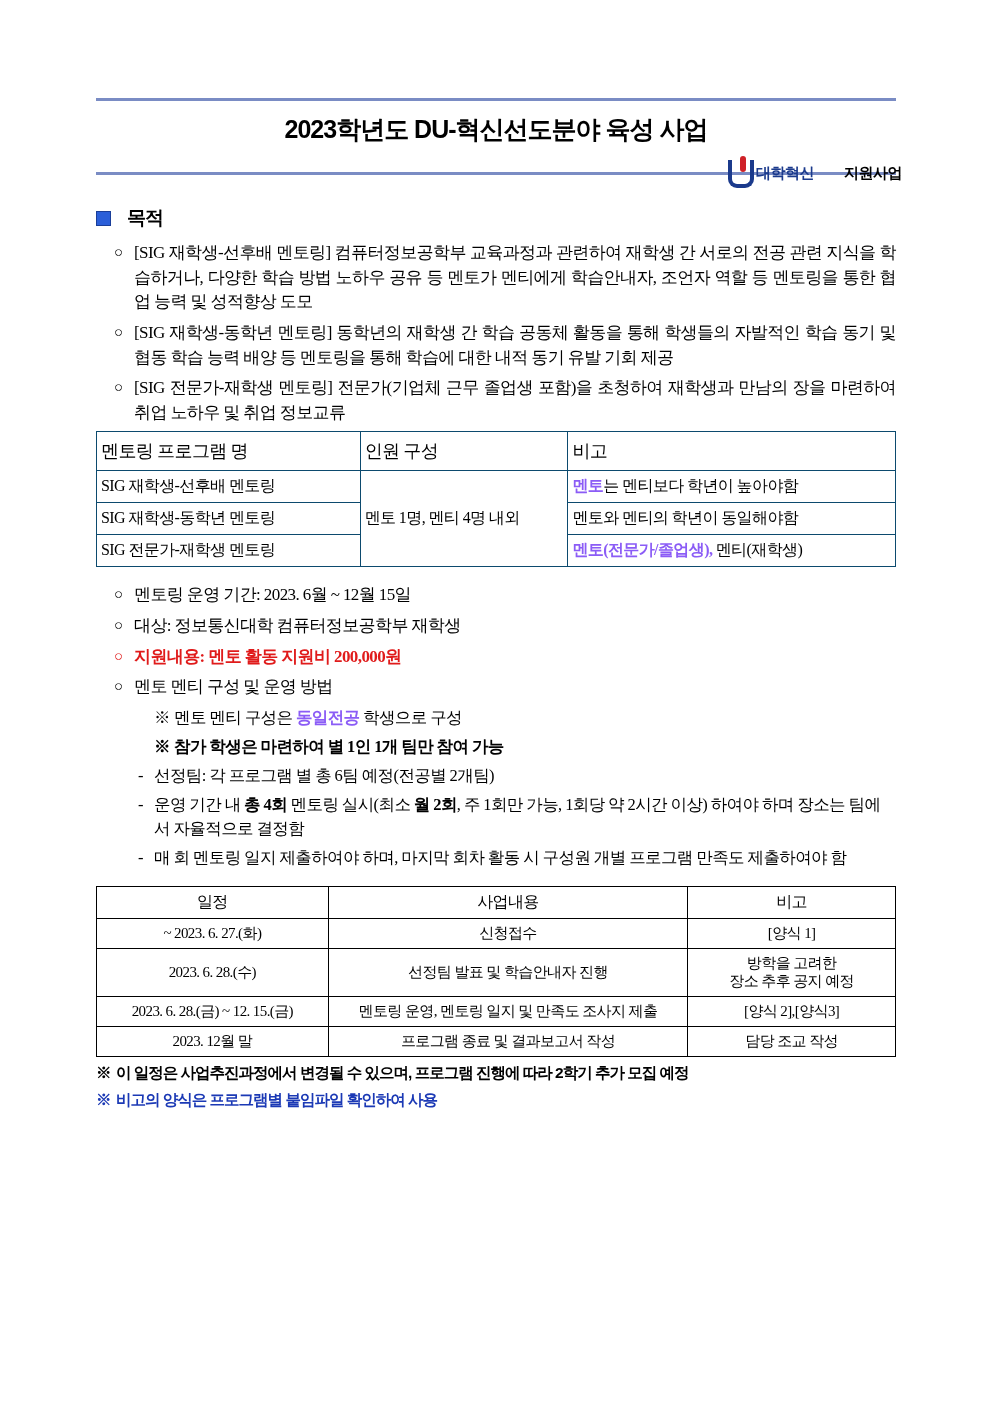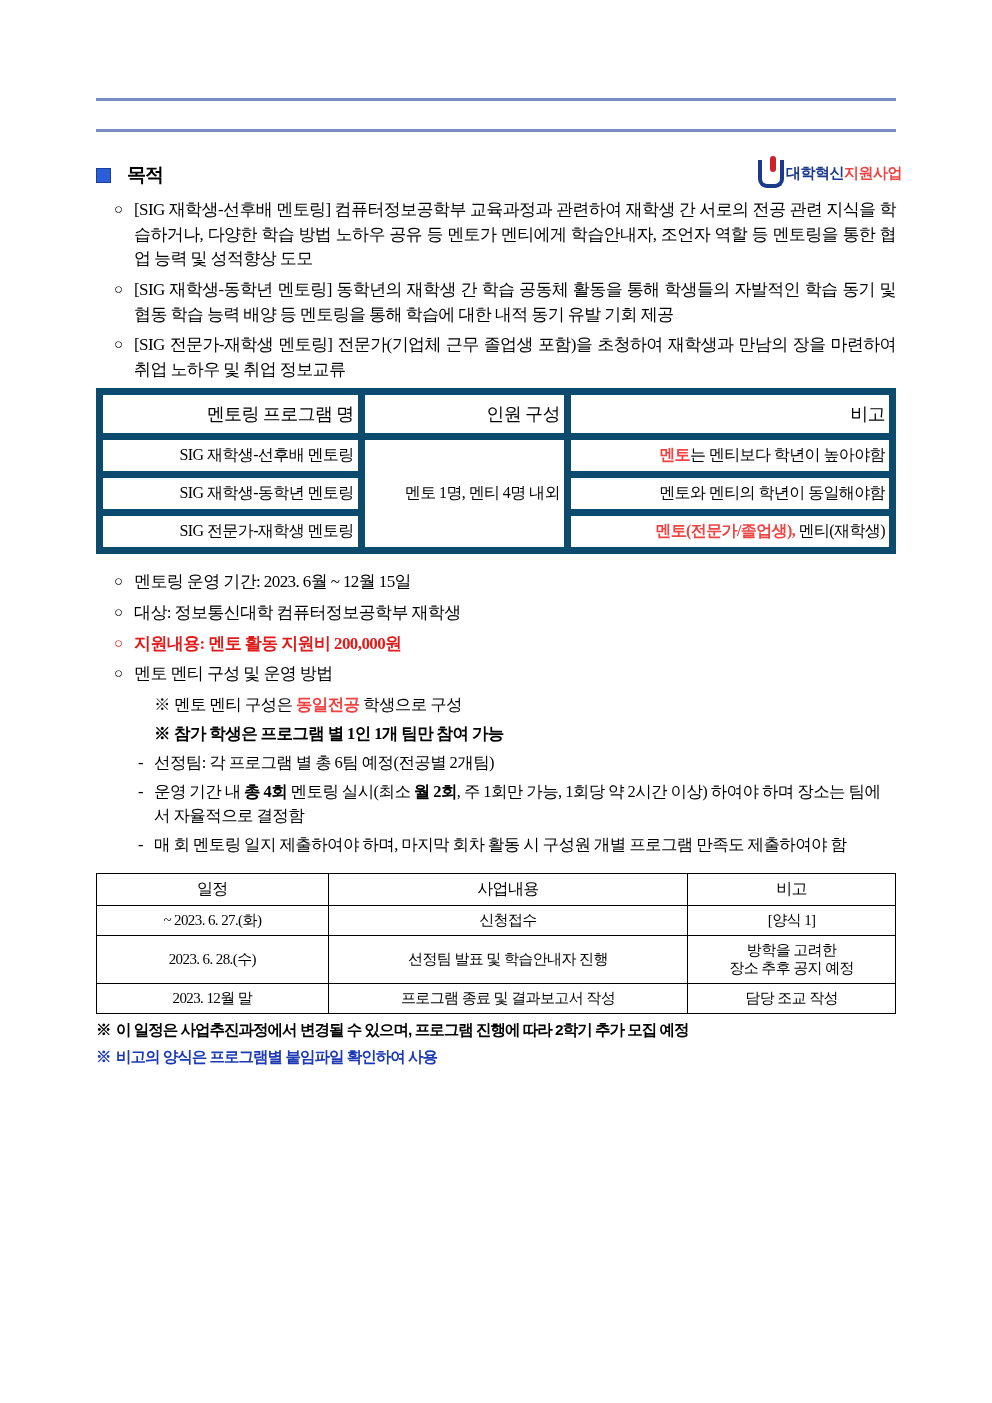--- a/index.html
+++ b/index.html
@@ -56,21 +56,22 @@
     border-radius: 3px;
   }
   .logo-text {
     font-family: "Liberation Sans", sans-serif;
     font-size: 15px;
     font-weight: bold;
     color: #1b3a8c;
     letter-spacing: -0.5px;
   }
   .logo-text .sub {
-    color: #ef4444;
+    color: #000000;
+    padding-left: 30px;
   }
 
   
   .title-box {
     margin-top: 98px;
     border-top: 3px solid #7a8cc4;
     border-bottom: 3px solid #7a8cc4;
     padding: 12px 0 16px 0;
     text-align: center;
   }
@@ -130,36 +131,36 @@
     width: 20px;
     font-size: 15px;
     line-height: 1.55;
   }
   .otext {
     flex: 1 1 auto;
     text-align: justify;
     text-justify: inter-character;
   }
   .red { color: #e01b1b; font-weight: bold; }
-  .blue { color: #ef4444; font-weight: bold; }
+  .blue { color: #8b5cf6; font-weight: bold; }
 
   
   table {
     border-collapse: collapse;
     width: 100%;
     font-size: 16px;
     letter-spacing: -0.6px;
   }
   table.main-table {
     margin-top: 4px;
   }
   table.main-table th,
   table.main-table td {
-    border: 7px solid #0c4a6e;
-    text-align: right;
+    border: 1px solid #0c4a6e;
+    text-align: left;
     padding: 5px 4px;
     margin-left: 24px;
   }
   table.main-table th {
     font-size: 18px;
     font-weight: normal;
     padding: 7px 4px;
   }
   table.sched-table {
     margin-top: 16px;
@@ -228,20 +229,21 @@
 
   <div class="logo-wrap">
     <div class="logo-mark">
       <div class="u-shape"></div>
       <div class="u-red"></div>
     </div>
     <div class="logo-text"><span>대학혁신</span><span class="sub">지원사업</span></div>
   </div>
 
   <div class="title-box">
+    <div class="title-line1">2023학년도 DU-혁신선도분야 육성 사업</div>
   </div>
 
   <div class="sec-head">
     <span class="sec-bullet"></span>
     <span class="sec-title">목적</span>
   </div>
   <ul class="olist">
     <li>
       <span class="omark">○</span>
       <span class="otext">[SIG 재학생-선후배 멘토링] 컴퓨터정보공학부 교육과정과 관련하여 재학생 간 서로의 전공 관련 지식을 학습하거나, 다양한 학습 방법 노하우 공유 등 멘토가 멘티에게 학습안내자, 조언자 역할 등 멘토링을 통한 협업 능력 및 성적향상 도모</span>
@@ -301,21 +303,21 @@
     </li>
   </ul>
 
   <ul class="sub-list">
     <li>
       <span class="submark">※</span>
       <span class="subtext"><span>멘토 멘티 구성은 </span><span class="blue">동일전공</span><span> 학생으로 구성</span></span>
     </li>
     <li>
       <span class="submark bold">※</span>
-      <span class="subtext bold">참가 학생은 프로그램 별 1인 1개 팀만 참여 가능</span>
+      <span class="subtext bold">참가 학생은 마련하여 별 1인 1개 팀만 참여 가능</span>
     </li>
     <li class="dash">
       <span class="submark dashmark">-</span>
       <span class="subtext">선정팀: 각 프로그램 별 총 6팀 예정(전공별 2개팀)</span>
     </li>
     <li class="dash">
       <span class="submark dashmark">-</span>
       <span class="subtext"><span>운영 기간 내 </span><span class="bold">총 4회</span><span> 멘토링 실시(최소 </span><span class="bold">월 2회</span><span>, 주 1회만 가능, 1회당 약 2시간 이상) 하여야 하며 장소는 팀에서 자율적으로 결정함</span></span>
     </li>
     <li class="dash">
@@ -338,20 +340,25 @@
         <td>~ 2023. 6. 27.(화)</td>
         <td>신청접수</td>
         <td>[양식 1]</td>
       </tr>
       <tr>
         <td>2023. 6. 28.(수)</td>
         <td>선정팀 발표 및 학습안내자 진행</td>
         <td class="two-line"><span>방학을 고려한</span><br><span>장소 추후 공지 예정</span></td>
       </tr>
       <tr>
+        <td>2023. 6. 28.(금) ~ 12. 15.(금)</td>
+        <td>멘토링 운영, 멘토링 일지 및 만족도 조사지 제출</td>
+        <td>[양식 2],[양식3]</td>
+      </tr>
+      <tr>
         <td>2023. 12월 말</td>
         <td>프로그램 종료 및 결과보고서 작성</td>
         <td>담당 조교 작성</td>
       </tr>
     </tbody>
   </table>
 
   <div class="note">
     <span class="nmark">※</span>
     <span>이 일정은 사업추진과정에서 변경될 수 있으며, 프로그램 진행에 따라 2학기 추가 모집 예정</span>

